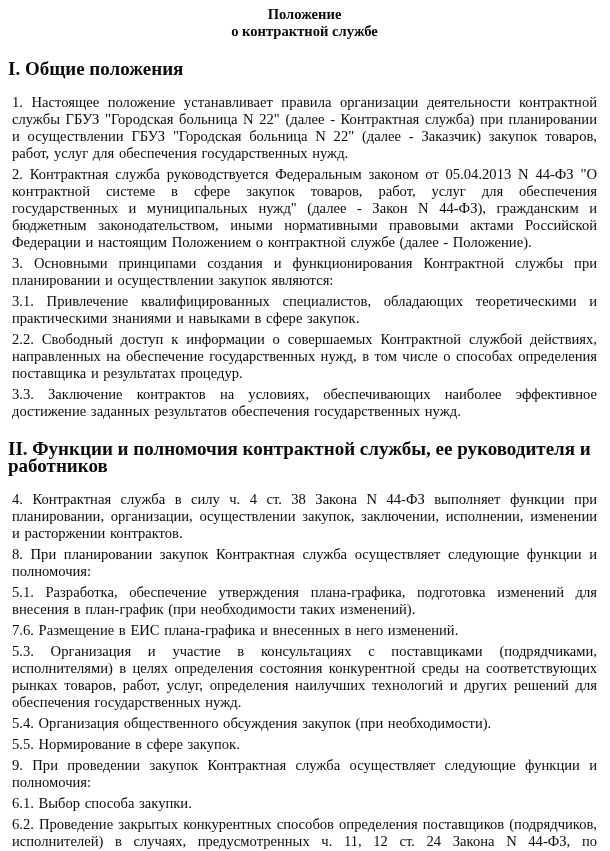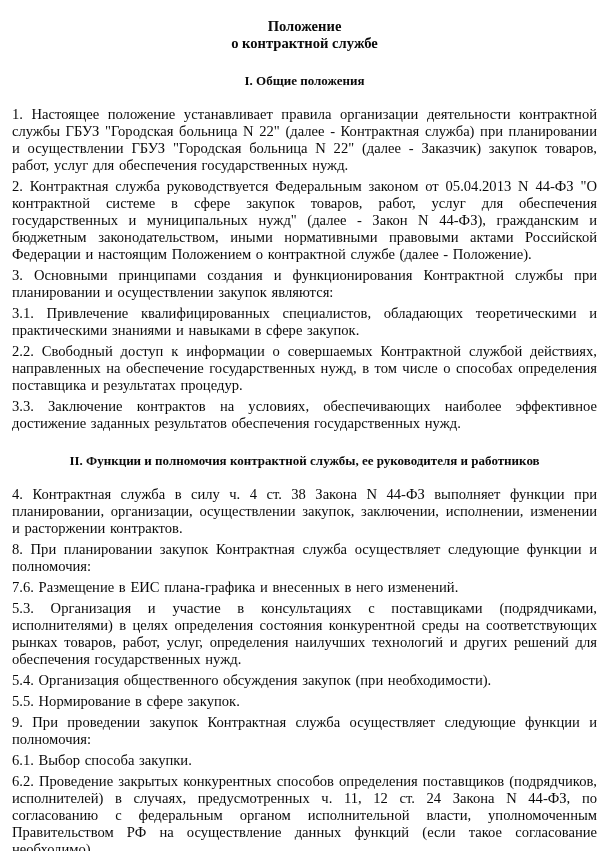--- a/index.html
+++ b/index.html
@@ -14,31 +14,31 @@
     padding: 6px 9px 10px 8px;
     font-family: "Liberation Serif", "DejaVu Serif", serif;
     font-size: 14.6px;
     line-height: 17px;
     color: #0a0a0a;
     -webkit-font-smoothing: antialiased;
   }
   .doc-title {
     text-align: center;
     font-weight: bold;
-    margin: 12px 0 20px 0;
+    margin: 0 0 20px 0;
   }
   .doc-title .title-line {
     display: block;
   }
   .section-heading {
     font-weight: bold;
-    font-size: 13px;
+    font-size: 19px;
     line-height: 17px;
     margin: 20px 0 17px 0;
-    text-align: center;
+    text-align: left;
   }
   .para {
     margin: 4px;
     text-align: justify;
     text-justify: inter-word;
     word-spacing: 1px;
   }
 </style>
 </head>
 <body>
@@ -52,20 +52,21 @@
     <h2 class="section-heading">I. Общие положения</h2>
     <p class="para">1. Настоящее положение устанавливает правила организации деятельности контрактной службы ГБУЗ "Городская больница N 22" (далее - Контрактная служба) при планировании и осуществлении ГБУЗ "Городская больница N 22" (далее - Заказчик) закупок товаров, работ, услуг для обеспечения государственных нужд.</p>
     <p class="para">2. Контрактная служба руководствуется Федеральным законом от 05.04.2013 N 44-ФЗ "О контрактной системе в сфере закупок товаров, работ, услуг для обеспечения государственных и муниципальных нужд" (далее - Закон N 44-ФЗ), гражданским и бюджетным законодательством, иными нормативными правовыми актами Российской Федерации и настоящим Положением о контрактной службе (далее - Положение).</p>
     <p class="para">3. Основными принципами создания и функционирования Контрактной службы при планировании и осуществлении закупок являются:</p>
     <p class="para">3.1. Привлечение квалифицированных специалистов, обладающих теоретическими и практическими знаниями и навыками в сфере закупок.</p>
     <p class="para">2.2. Свободный доступ к информации о совершаемых Контрактной службой действиях, направленных на обеспечение государственных нужд, в том числе о способах определения поставщика и результатах процедур.</p>
     <p class="para">3.3. Заключение контрактов на условиях, обеспечивающих наиболее эффективное достижение заданных результатов обеспечения государственных нужд.</p>
     <h2 class="section-heading">II. Функции и полномочия контрактной службы, ее руководителя и работников</h2>
     <p class="para">4. Контрактная служба в силу ч. 4 ст. 38 Закона N 44-ФЗ выполняет функции при планировании, организации, осуществлении закупок, заключении, исполнении, изменении и расторжении контрактов.</p>
     <p class="para">8. При планировании закупок Контрактная служба осуществляет следующие функции и полномочия:</p>
+    <p class="para">5.1. Разработка, обеспечение утверждения плана-графика, подготовка изменений для внесения в план-график (при необходимости таких изменений).</p>
     <p class="para">7.6. Размещение в ЕИС плана-графика и внесенных в него изменений.</p>
     <p class="para">5.3. Организация и участие в консультациях с поставщиками (подрядчиками, исполнителями) в целях определения состояния конкурентной среды на соответствующих рынках товаров, работ, услуг, определения наилучших технологий и других решений для обеспечения государственных нужд.</p>
     <p class="para">5.4. Организация общественного обсуждения закупок (при необходимости).</p>
     <p class="para">5.5. Нормирование в сфере закупок.</p>
     <p class="para">9. При проведении закупок Контрактная служба осуществляет следующие функции и полномочия:</p>
     <p class="para">6.1. Выбор способа закупки.</p>
     <p class="para">6.2. Проведение закрытых конкурентных способов определения поставщиков (подрядчиков, исполнителей) в случаях, предусмотренных ч. 11, 12 ст. 24 Закона N 44-ФЗ, по согласованию с федеральным органом исполнительной власти, уполномоченным Правительством РФ на осуществление данных функций (если такое согласование необходимо).</p>
   </div>
 
 </body></html>

